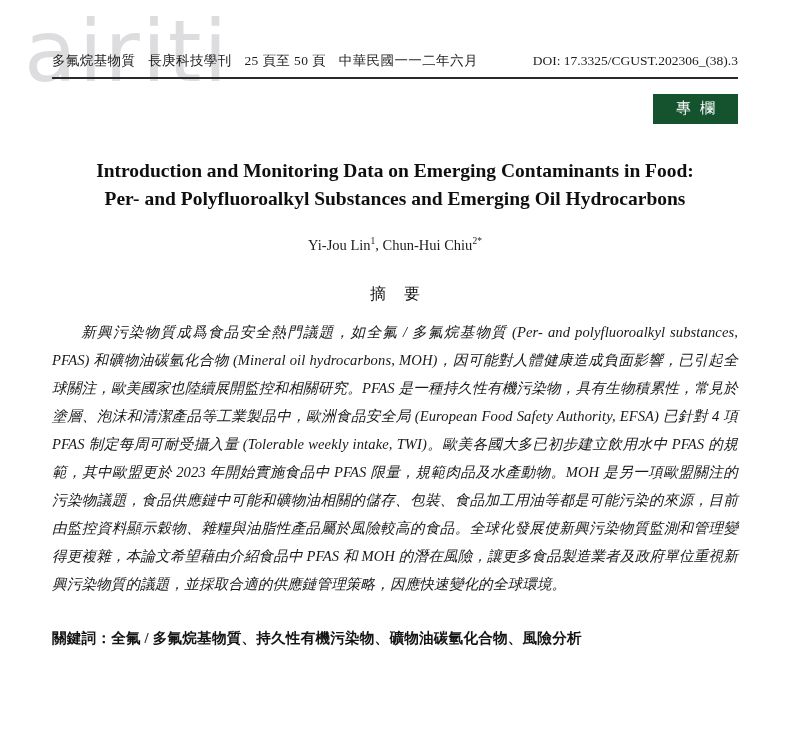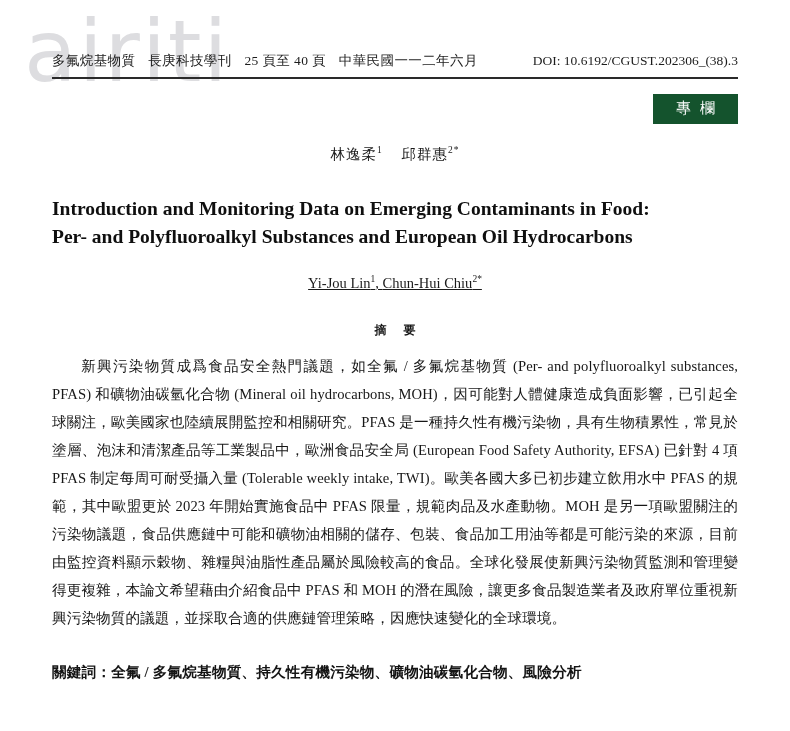--- a/index.html
+++ b/index.html
@@ -113,59 +113,58 @@
     text-align: center;
     font-size: 14.5px;
     margin-top: 27px;
     letter-spacing: 1px;
     color: #1a1a1a;
   }
   .authors-zh .nm { margin: 0 7px; }
   .authors-zh sup { font-size: 9.5px; }
 
   .title-en {
-    text-align: left;
+    text-align: center;
     font-size: 19.5px;
     font-weight: 700;
     line-height: 1.42;
-    margin-top: 31px;
+    margin-top: 39px;
     color: #0f0f0f;
   }
   .title-en .ln { display: block; }
 
   .authors-en {
     text-align: center;
     font-size: 14.5px;
     margin-top: 24px;
     color: #1a1a1a;
-    text-decoration: underline;
   }
   .authors-en sup { font-size: 9.5px; }
 
   
   .abstract-heading {
     text-align: center;
-    font-size: 12px;
-    font-weight: 700;
+    font-size: 16px;
+    font-weight: 400;
     margin-top: 30px;
     letter-spacing: 7px;
     text-indent: 7px;
     color: #141414;
   }
 
   .abstract-body {
     margin-top: 13px;
     font-size: 14.6px;
     line-height: 1.92;
     text-align: justify;
     text-justify: inter-character;
     color: #171717;
     letter-spacing: 0.1px;
   }
-  .abstract-body p { margin: 0; text-indent: 2em; }
+  .abstract-body p { margin: 0; text-indent: 2em; font-style: italic; }
 
   .keywords {
     margin-top: 27px;
     font-size: 14.6px;
     font-weight: 700;
     line-height: 1.8;
     color: #141414;
     letter-spacing: 0.2px;
   }
 </style>
@@ -173,41 +172,37 @@
 <body>
 
 <div class="page">
 
   <div class="watermark">airiti</div>
 
   <div class="masthead">
     <div class="masthead-left">
       <span class="seg">多氟烷基物質</span>
       <span class="seg">長庚科技學刊</span>
-      <span class="seg">25 頁至 40 頁</span>
+      <span class="seg">25 頁至 50 頁</span>
       <span class="seg">中華民國一一二年六月</span>
     </div>
-    <div class="masthead-right">DOI: 10.6192/CGUST.202306_(38).3</div>
+    <div class="masthead-right">DOI: 17.3325/CGUST.202306_(38).3</div>
   </div>
 
   <div class="masthead-rule"></div>
 
   <div class="badge">專欄</div>
 
   <div class="content">
 
 
-    <div class="authors-zh">
-      <span class="nm"><span>林逸柔</span><sup>1</sup></span>
-      <span class="nm"><span>邱群惠</span><sup>2*</sup></span>
-    </div>
 
     <h2 class="title-en">
       <span class="ln">Introduction and Monitoring Data on Emerging Contaminants in Food:</span>
-      <span class="ln">Per- and Polyfluoroalkyl Substances and European Oil Hydrocarbons</span>
+      <span class="ln">Per- and Polyfluoroalkyl Substances and Emerging Oil Hydrocarbons</span>
     </h2>
 
     <div class="authors-en"><span>Yi-Jou Lin</span><sup>1</sup><span>, </span><span>Chun-Hui Chiu</span><sup>2*</sup></div>
 
     <div class="abstract-heading">摘 要</div>
 
     <div class="abstract-body">
       <p>新興污染物質成爲食品安全熱門議題，如全氟 / 多氟烷基物質 (Per- and polyfluoroalkyl substances, PFAS) 和礦物油碳氫化合物 (Mineral oil hydrocarbons, MOH)，因可能對人體健康造成負面影響，已引起全球關注，歐美國家也陸續展開監控和相關研究。PFAS 是一種持久性有機污染物，具有生物積累性，常見於塗層、泡沫和清潔產品等工業製品中，歐洲食品安全局 (European Food Safety Authority, EFSA) 已針對 4 項 PFAS 制定每周可耐受攝入量 (Tolerable weekly intake, TWI)。歐美各國大多已初步建立飲用水中 PFAS 的規範，其中歐盟更於 2023 年開始實施食品中 PFAS 限量，規範肉品及水產動物。MOH 是另一項歐盟關注的污染物議題，食品供應鏈中可能和礦物油相關的儲存、包裝、食品加工用油等都是可能污染的來源，目前由監控資料顯示穀物、雜糧與油脂性產品屬於風險較高的食品。全球化發展使新興污染物質監測和管理變得更複雜，本論文希望藉由介紹食品中 PFAS 和 MOH 的潛在風險，讓更多食品製造業者及政府單位重視新興污染物質的議題，並採取合適的供應鏈管理策略，因應快速變化的全球環境。</p>
     </div>
 

